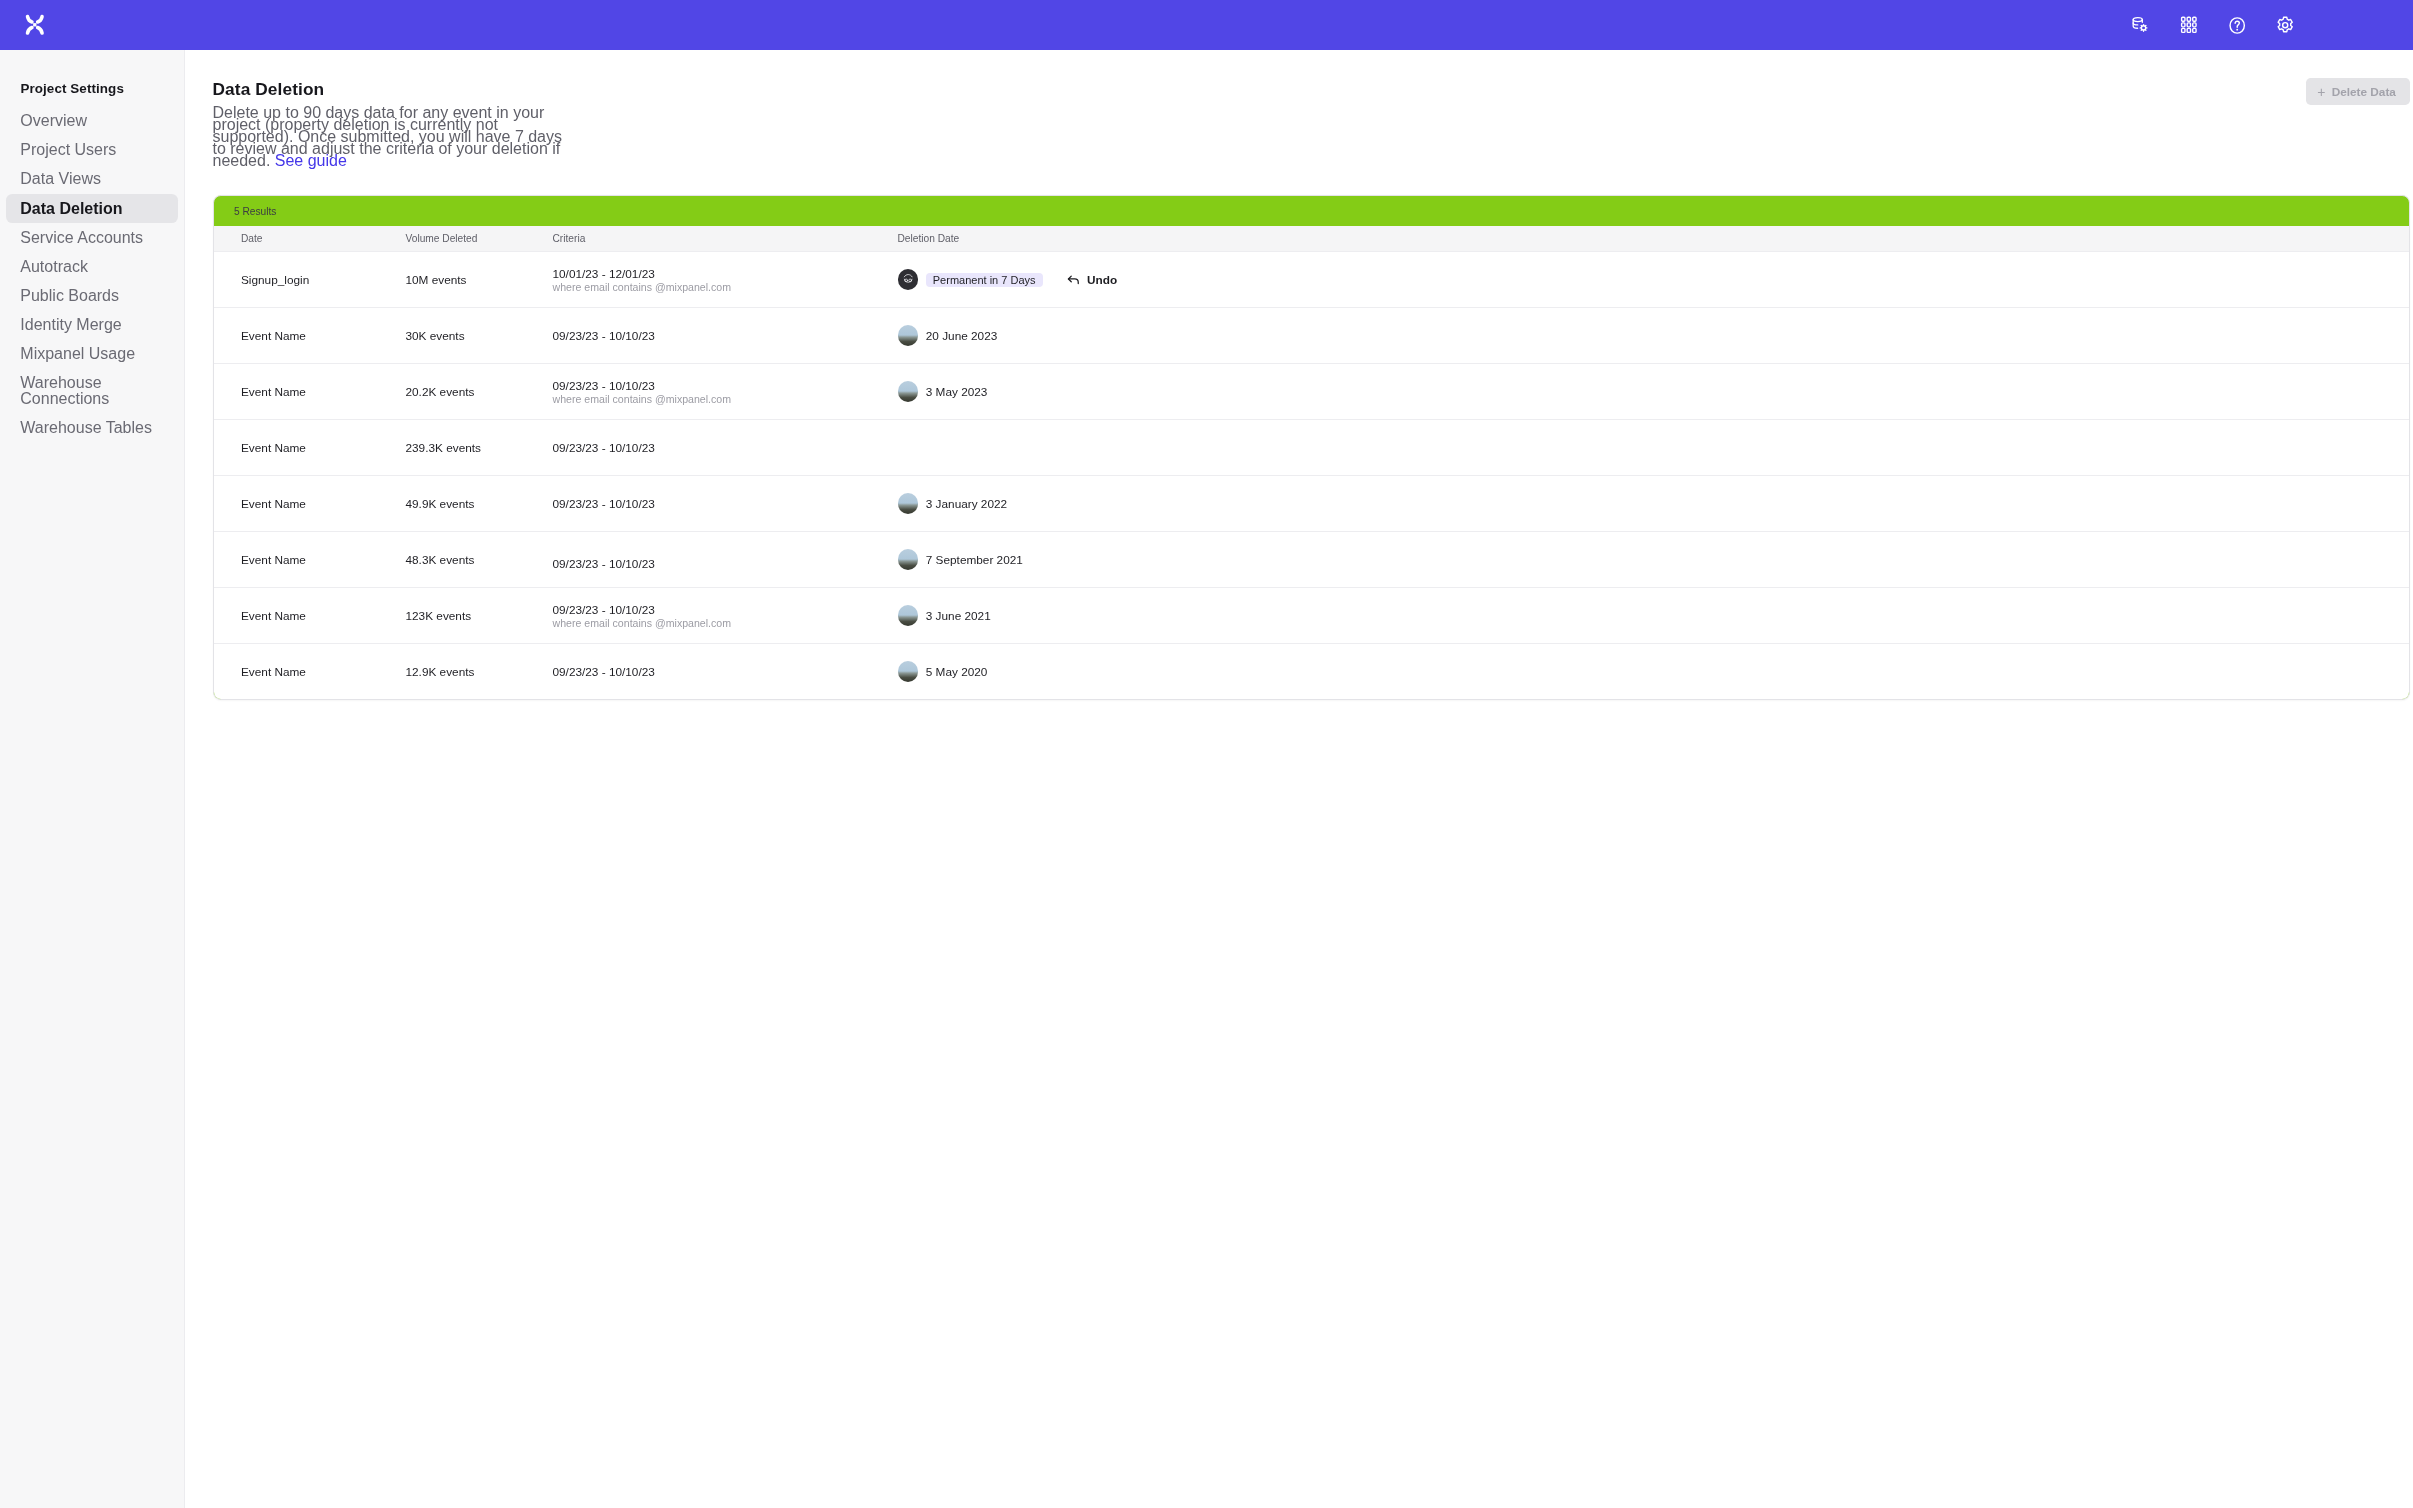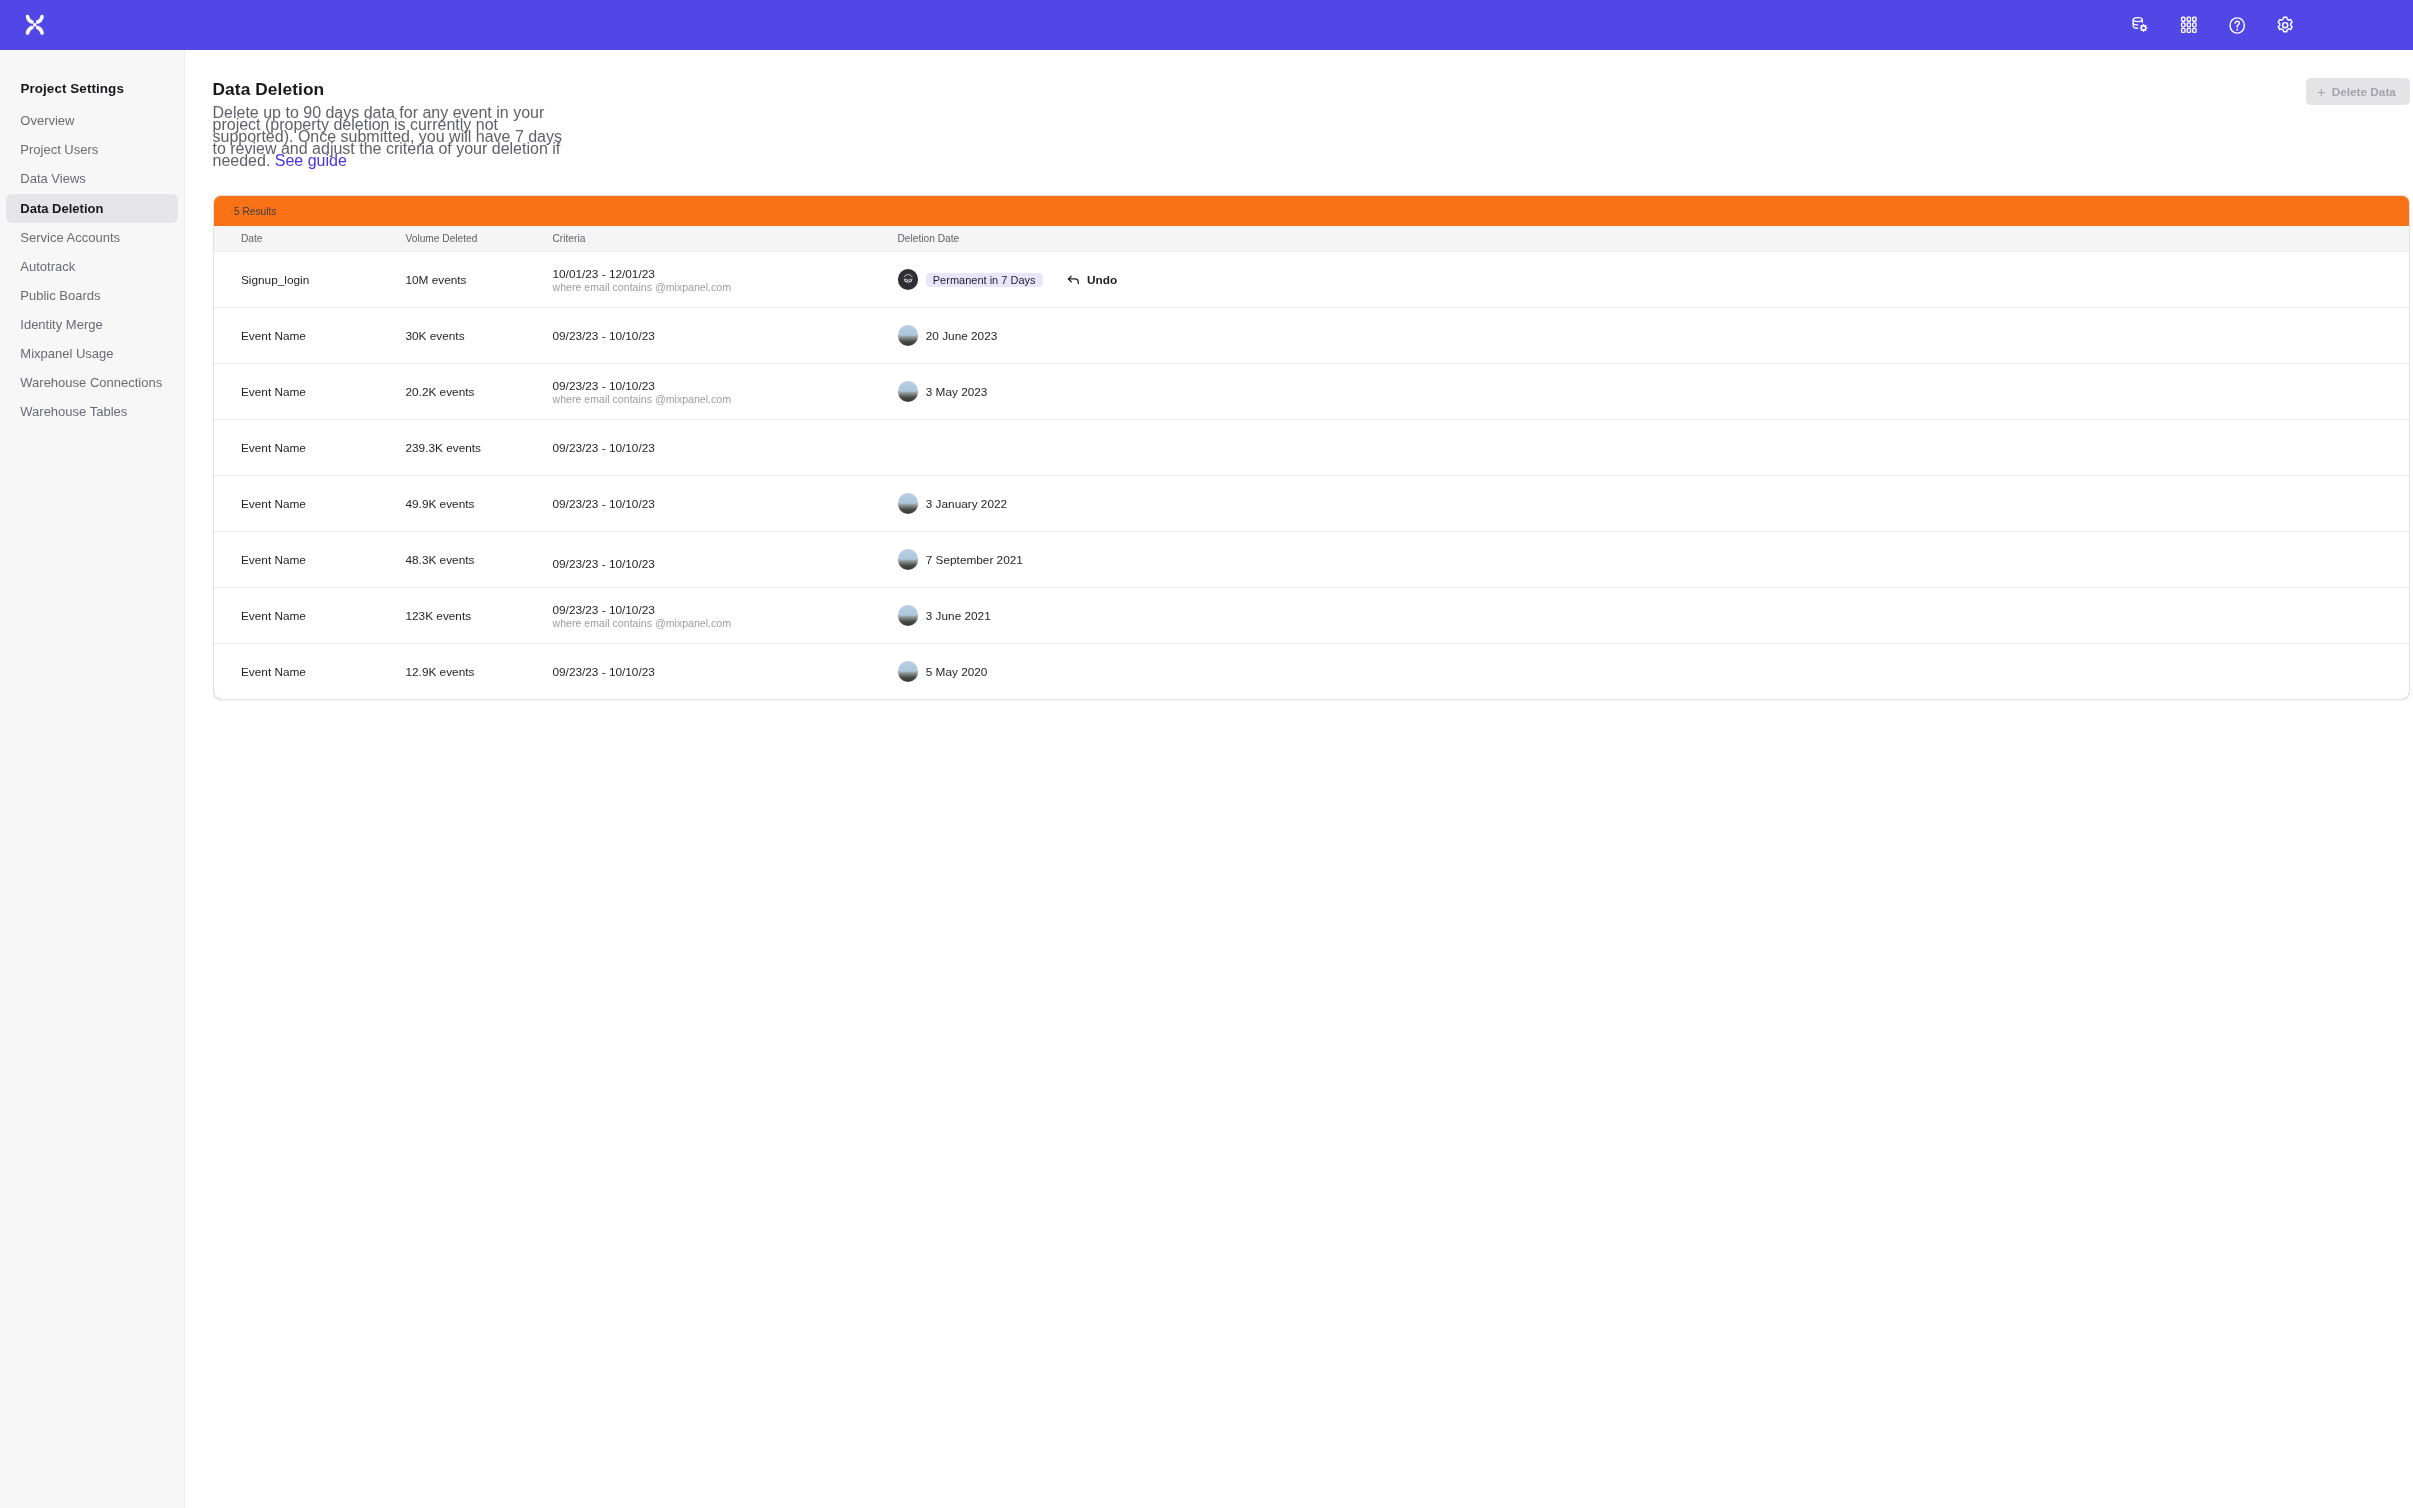--- a/index.html
+++ b/index.html
@@ -22,21 +22,21 @@
 
   
   .sidebar {
     position:fixed; top:50px; left:0; bottom:0; width:185px;
     background:#f7f7f8; border-right:0.8px solid #ececef;
     padding:31px 3px 0 0;
   }
   .sidebar-title { font-size:13.4px; font-weight:bold; color:#17171c; padding:0 0 11px 20.4px; letter-spacing:0.1px; }
   .side-item {
     display:block; width:172px; margin-left:6.3px; text-align:left;
-    padding:6.3px 0 6.3px 14px; font-size:13px; color:#6a6a73;
+    padding:6.3px 0 6.3px 14px; font-size:16px; color:#6a6a73;
     border:none; background:none; border-radius:6.3px; cursor:pointer;
     font-family:inherit; line-height:15.7px; margin-bottom:0.8px;
   }
   .side-item.selected { background:#e5e5e8; color:#17171c; font-weight:bold; }
 
   
   .main { position:absolute; top:50px; left:185px; right:0; padding:29px 3.1px 0 27.5px; }
   .page-head { display:flex; align-items:flex-start; }
   .page-title { font-size:17.3px; font-weight:bold; color:#17171c; letter-spacing:0.1px; }
   .page-desc { margin-top:7px; font-size:16px; line-height:12px; color:#5f5f68; max-width:355px; }
@@ -46,21 +46,21 @@
     display:flex; align-items:center; gap:6.3px; border:none; cursor:default;
     background:#e4e4e7; color:#a3a3ab; font-size:11.8px; font-weight:bold;
     padding:6.3px 14px 6.3px 11px; border-radius:4.7px; height:27px; margin-top:-0.8px;
     font-family:inherit; white-space:nowrap;
   }
   .delete-btn .plus { font-size:14px; font-weight:normal; line-height:1; }
 
   
   .card {
     margin-top:27.5px; border:0.8px solid #e3e3e7; border-radius:7.9px;
-    background:#f97316; box-shadow:0 0.8px 1.6px rgba(0,0,0,.04); overflow:hidden;
+    background:#84cc16; box-shadow:0 0.8px 1.6px rgba(0,0,0,.04); overflow:hidden;
   }
   .results-bar { padding:10.2px 0 9.4px 20.4px; font-size:10.2px; color:#3c3c43; }
   .thead { display:flex; background:#f5f5f6; height:25px; align-items:center; font-size:10.2px; color:#5f5f68; }
   .col-name     { width:192px; padding-left:27.5px; }
   .col-volume   { width:147px; }
   .col-criteria { width:345px; }
   .col-date     { flex:1; }
   .trow { display:flex; align-items:center; height:56px; border-top:0.8px solid #ededf0; background:#fff; }
   .cell { font-size:11.8px; color:#1f1f24; }
   .criteria-block { display:flex; flex-direction:column; justify-content:center; gap:0; }

